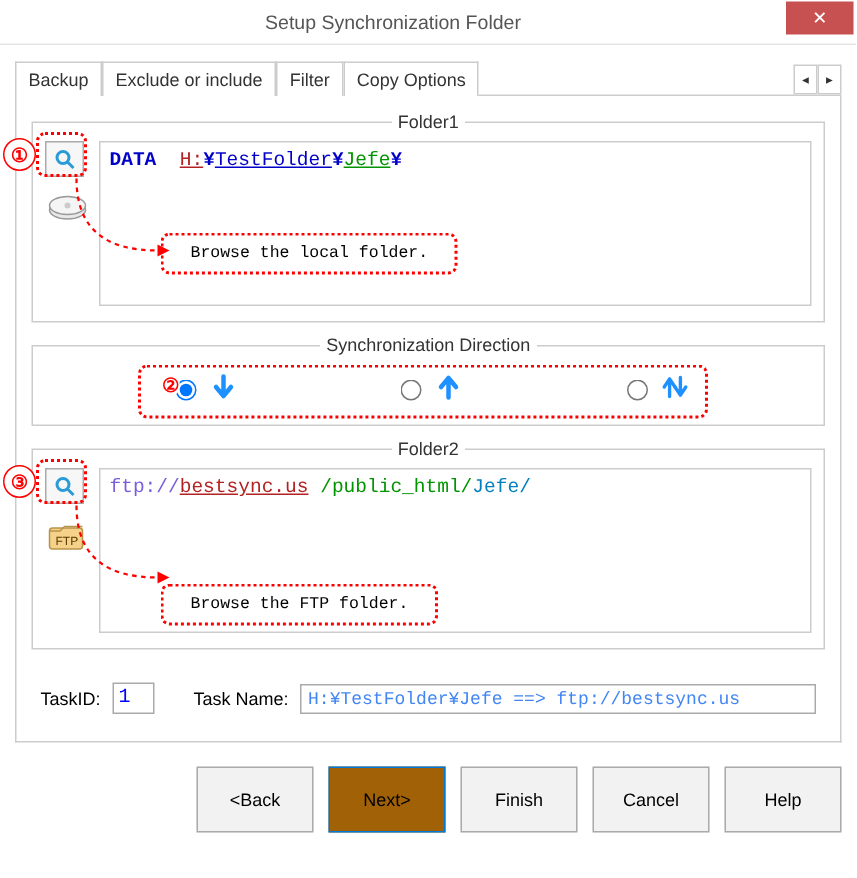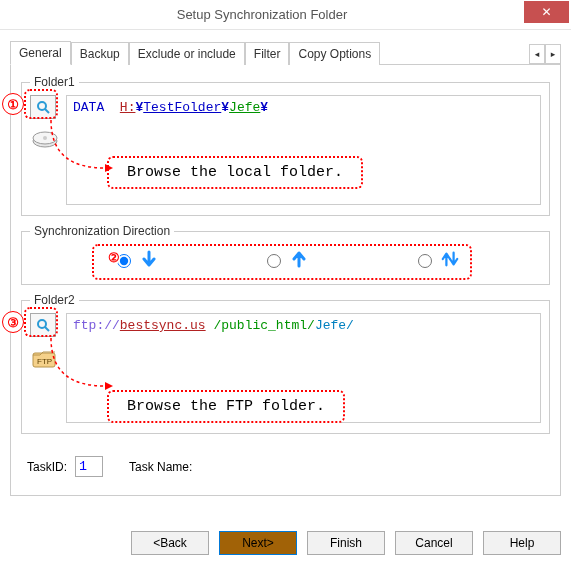--- a/index.html
+++ b/index.html
@@ -86,20 +86,21 @@
   fieldset {
     border: 1px solid #ccc;
     margin: 0 0 8px 0;
     padding: 6px 8px 10px 8px;
     position: relative;
   }
   legend {
     font-size: 12px;
     color: #333;
     padding: 0 4px;
+    text-align: center;
   }
   .folder-row {
     display: flex;
     align-items: flex-start;
   }
   .folder-icons {
     width: 36px;
     display: flex;
     flex-direction: column;
     align-items: flex-start;
@@ -169,28 +170,27 @@
     font-size: 12px;
   }
   .button-row {
     display: flex;
     justify-content: flex-end;
     gap: 10px;
     padding: 8px 10px 10px 10px;
   }
   .btn {
     min-width: 78px;
-    height: 24px;
+    height: 44px;
     border: 1px solid #aaa;
     background: #f2f2f2;
     display: flex;
     align-items: center;
     justify-content: center;
     font-size: 12px;
-    margin-top: 19px;
   }
   .btn.primary {
     border: 1px solid #0078d7;
     background: #a16207;
   }
   
   .callout-num {
     width: 22px; height: 22px;
     border: 1px solid red;
     border-radius: 50%;
@@ -206,26 +206,26 @@
   .callout-box {
     border: 2px dotted red;
     border-radius: 6px;
     position: absolute;
     pointer-events: none;
   }
   .callout-label {
     border: 2px dotted red;
     border-radius: 6px;
     padding: 6px 18px;
-    font-size: 15px;
+    font-size: 11px;
     position: absolute;
     background: #fff;
   }
   
-  .seg-data { color: #0000c8; }
+  .seg-data { color: #0000c8; font-weight: bold; }
   .seg-drive { color: #b22222; text-decoration: underline; }
   .seg-tf { color: #0000c8; text-decoration: underline;}
   .seg-jefe { color: #009400; text-decoration: underline; text-align: center;}
   .seg-yen { color: #0000c8; font-weight: bold;}
   .seg-ftp-scheme { color: #7a5cdc;}
   .seg-ftp-host { color: #b22222; text-decoration: underline;}
   .seg-ftp-path1 { color: #009400; }
   .seg-ftp-path2 { color: #0080c0; }
 </style>
 </head>
@@ -234,21 +234,20 @@
 <div class="titlebar">
   <div class="titlebar-title">Setup Synchronization Folder</div>
   <div class="close-btn">
     <span>✕</span>
   </div>
 </div>
 
 <div class="content">
 
   <div class="tabrow">
-    <div class="tab active">General</div>
     <div class="tab">Backup</div>
     <div class="tab">Exclude or include</div>
     <div class="tab">Filter</div>
     <div class="tab">Copy Options</div>
     <div class="tabscroll">
       <div>◂</div>
       <div>▸</div>
     </div>
   </div>
 
@@ -344,20 +343,21 @@
             <polygon points="72,48 80,52 72,56" fill="red"></polygon>
           </svg>
         </div>
       </div>
     </fieldset>
 
     <div class="bottom-row">
       <span>TaskID:</span>
       <input class="taskid-input" value="1" style="">
       <span style="margin-left:18px;">Task Name:</span>
+      <input class="taskname-input" value="H:¥TestFolder¥Jefe ==&gt; ftp://bestsync.us" style="">
     </div>
 
   </div>
 </div>
 
 <div class="button-row">
   <div class="btn">&lt;Back</div>
   <div class="btn primary">Next&gt;</div>
   <div class="btn">Finish</div>
   <div class="btn">Cancel</div>

